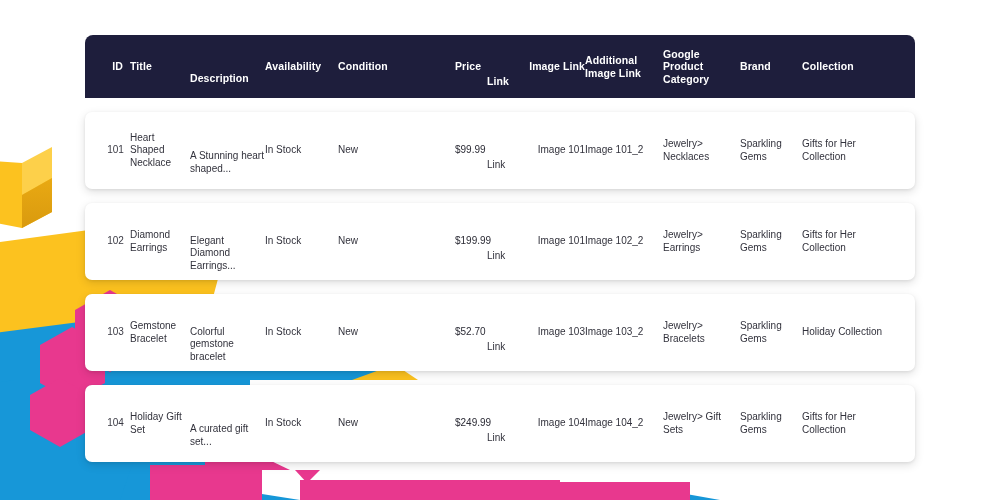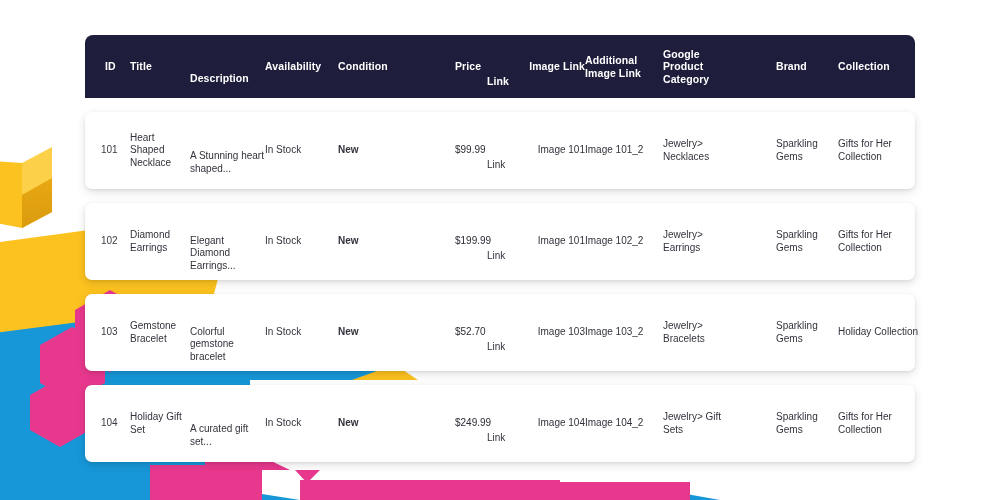--- a/index.html
+++ b/index.html
@@ -76,31 +76,31 @@
   }
 
   .row-card .cell {
     color: #32323c;
     font-size: 10px;
     line-height: 12.5px;
   }
 
   
   .cell { box-sizing: border-box; flex: 0 0 auto; }
-  .c-id          { width: 45px;  padding-left: 20px; }
+  .c-id          { width: 45px;  padding-left: 20px; text-align: center; }
   .c-title       { width: 60px;  }
   .c-desc        { width: 75px; margin-top: 24px;  }
   .c-avail       { width: 73px;  }
-  .c-cond        { width: 85px; font-weight: bold;  }
+  .c-cond        { width: 85px;  }
   .c-price       { width: 64px; padding-left: 32px;  }
   .c-link        { width: 35px; margin-top: 30px;  }
   .c-img         { width: 63px; text-align: right;  }
   .c-addimg      { width: 78px;  }
   .c-gpc         { width: 77px;  }
-  .c-brand       { width: 62px; margin-left: 36px;  }
+  .c-brand       { width: 62px;  }
   .c-coll        { width: 97px;  }
 
   .row-card .c-price { font-weight: normal; color: #2a2a34; }
   .row-card .c-id { color: #3a3a44; padding-left: 16px; }
   .link-text { color: #32323c; }
 </style>
 </head>
 <body>
 
 <div id="stage">

